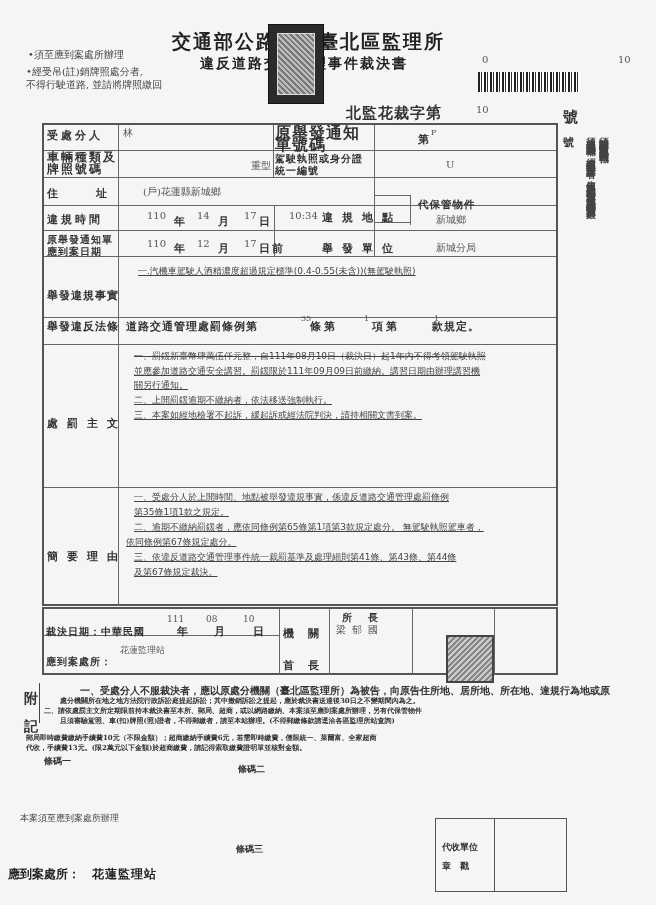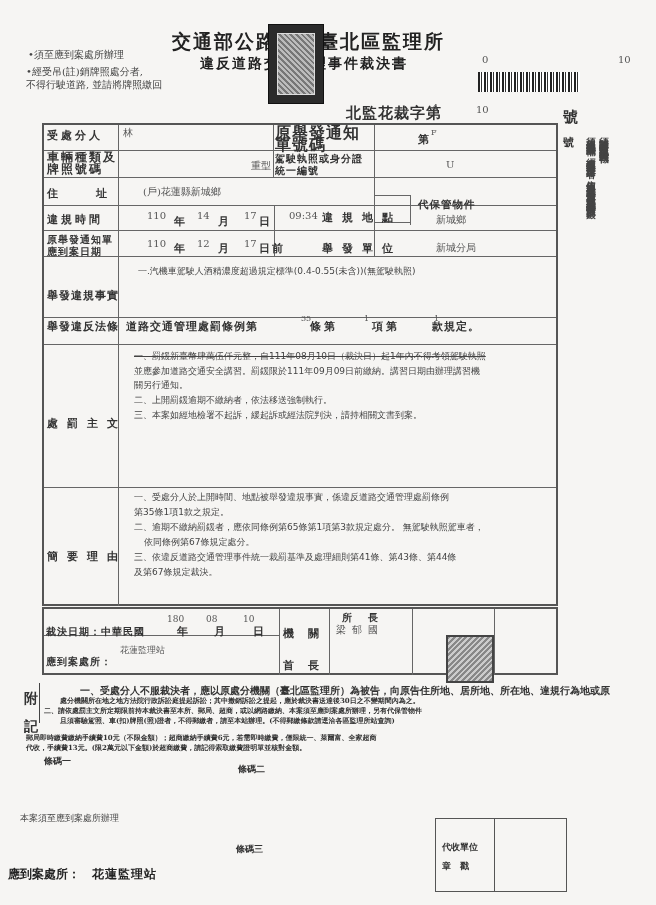--- a/index.html
+++ b/index.html
@@ -29,21 +29,21 @@
 
   
   .form {
     position:absolute; left:42px; top:123px; width:516px; height:483px;
     border:2px solid #555; box-sizing:border-box;
   }
   .hl { position:absolute; left:0; right:0; height:0; border-top:1.5px solid #666; }
   .vl { position:absolute; top:0; width:0; border-left:1.5px solid #666; }
   .lbl { position:absolute; font-size:11px; font-weight:bold; letter-spacing:3px; color:#333; line-height:12px; }
   .val { position:absolute; font-size:10px; color:#555; line-height:12px; }
-  .body-txt { position:absolute; font-size:10px; color:#444; line-height:14.5px; font-family:"DejaVu Sans","Liberation Sans",sans-serif; }
+  .body-txt { position:absolute; font-size:10px; color:#444; line-height:14.5px; font-family:"DejaVu Sans","Liberation Sans",sans-serif;text-decoration:underline; }
   .strike { text-decoration:line-through; }
   .vert-note {
     position:absolute; writing-mode:vertical-rl; font-size:9.5px; line-height:13px;
     color:#444; font-weight:bold; letter-spacing:1px;
   }
   .bottom-table {
     position:absolute; left:42px; top:607px; width:516px; height:68px;
     border:2px solid #555; box-sizing:border-box;
   }
   .stamp {
@@ -116,21 +116,21 @@
 <div class="lbl" style="left:418px;top:198px;letter-spacing:1px;font-size:10.5px;">代保管物件</div>
 <div class="val" style="left:490px;top:198px;"></div>
 
 <div class="lbl" style="left:47px;top:214px;">違規時間</div>
 <div class="val" style="left:147px;top:210px;">110</div>
 <div class="lbl" style="left:174px;top:216px;">年</div>
 <div class="val" style="left:197px;top:210px;">14</div>
 <div class="lbl" style="left:218px;top:216px;">月</div>
 <div class="val" style="left:244px;top:210px;">17</div>
 <div class="lbl" style="left:259px;top:216px;">日</div>
-<div class="val" style="left:289px;top:210px;">09:34</div>
+<div class="val" style="left:289px;top:210px;">10:34</div>
 <div class="lbl" style="left:322px;top:212px;letter-spacing:9px;">違規地點</div>
 <div class="val" style="left:436px;top:214px;">新城鄉</div>
 
 <div class="lbl" style="left:47px;top:234px;width:74px;font-size:10px;letter-spacing:1px;">原舉發通知單應到案日期</div>
 <div class="val" style="left:147px;top:238px;">110</div>
 <div class="lbl" style="left:174px;top:243px;">年</div>
 <div class="val" style="left:197px;top:238px;">12</div>
 <div class="lbl" style="left:218px;top:243px;">月</div>
 <div class="val" style="left:244px;top:238px;">17</div>
 <div class="lbl" style="left:259px;top:243px;letter-spacing:2px;">日前</div>
@@ -153,36 +153,36 @@
 <div class="body-txt strike" style="left:134px;top:349px;font-size:9px;">一、罰鍰新臺幣肆萬伍仟元整，自111年08月10日（裁決日）起1年內不得考領駕駛執照</div>
 <div class="body-txt" style="left:134px;top:364px;font-size:9px;">並應參加道路交通安全講習。罰鍰限於111年09月09日前繳納。講習日期由辦理講習機</div>
 <div class="body-txt" style="left:134px;top:378px;font-size:9px;">關另行通知。</div>
 <div class="body-txt" style="left:134px;top:393px;font-size:9px;">二、上開罰鍰逾期不繳納者，依法移送強制執行。</div>
 <div class="body-txt" style="left:134px;top:408px;font-size:9px;">三、本案如經地檢署不起訴，緩起訴或經法院判決，請持相關文書到案。</div>
 
 <div class="lbl" style="left:47px;top:551px;letter-spacing:9px;">簡要理由</div>
 <div class="body-txt" style="left:134px;top:490px;font-size:9px;">一、受處分人於上開時間、地點被舉發違規事實，係違反道路交通管理處罰條例</div>
 <div class="body-txt" style="left:134px;top:505px;font-size:9px;">第35條1項1款之規定。</div>
 <div class="body-txt" style="left:134px;top:520px;font-size:9px;">二、逾期不繳納罰鍰者，應依同條例第65條第1項第3款規定處分。 無駕駛執照駕車者，</div>
-<div class="body-txt" style="left:144px;top:535px;font-size:9px;">依同條例第67條規定處分。</div>
+<div class="body-txt" style="left:126px;top:535px;font-size:9px;">依同條例第67條規定處分。</div>
 <div class="body-txt" style="left:134px;top:550px;font-size:9px;">三、依違反道路交通管理事件統一裁罰基準及處理細則第41條、第43條、第44條</div>
 <div class="body-txt" style="left:134px;top:565px;font-size:9px;">及第67條規定裁決。</div>
 
 <div class="vert-note" style="left:598px;top:130px;height:230px;">須請詳閱處罰主文以免遭移送強制執行。</div>
 <div class="vert-note" style="left:585px;top:130px;height:500px;">須如使用拉錫牌照車輛，經查獲使用公共水路道路者，依使用牌照稅法第二十八條第二項規定處以應納稅額兩倍以下罰鍰。</div>
 
 <div class="bottom-table">
   <div class="hl" style="top:26px;right:inherit;width:235px;"></div>
   <div class="vl" style="left:235px;height:66px;"></div>
   <div class="vl" style="left:285px;height:66px;"></div>
   <div class="vl" style="left:368px;height:66px;"></div>
   <div class="vl" style="left:450px;height:66px;"></div>
 </div>
 <div class="lbl" style="left:46px;top:626px;letter-spacing:1px;font-size:10px;">裁決日期：中華民國</div>
-<div class="val" style="left:167px;top:613px;font-size:9px;">180</div>
+<div class="val" style="left:167px;top:613px;font-size:9px;">111</div>
 <div class="lbl" style="left:177px;top:626px;">年</div>
 <div class="val" style="left:206px;top:613px;font-size:9px;">08</div>
 <div class="lbl" style="left:214px;top:626px;">月</div>
 <div class="val" style="left:243px;top:613px;font-size:9px;">10</div>
 <div class="lbl" style="left:253px;top:626px;">日</div>
 <div class="lbl" style="left:46px;top:656px;letter-spacing:1px;font-size:10px;">應到案處所：</div>
 <div class="val" style="left:120px;top:644px;font-size:9px;">花蓮監理站</div>
 <div class="lbl" style="left:283px;top:628px;letter-spacing:14px;">機關</div>
 <div class="lbl" style="left:283px;top:660px;letter-spacing:14px;">首長</div>
 <div class="lbl" style="left:342px;top:612px;letter-spacing:16px;font-size:10px;">所長</div>

